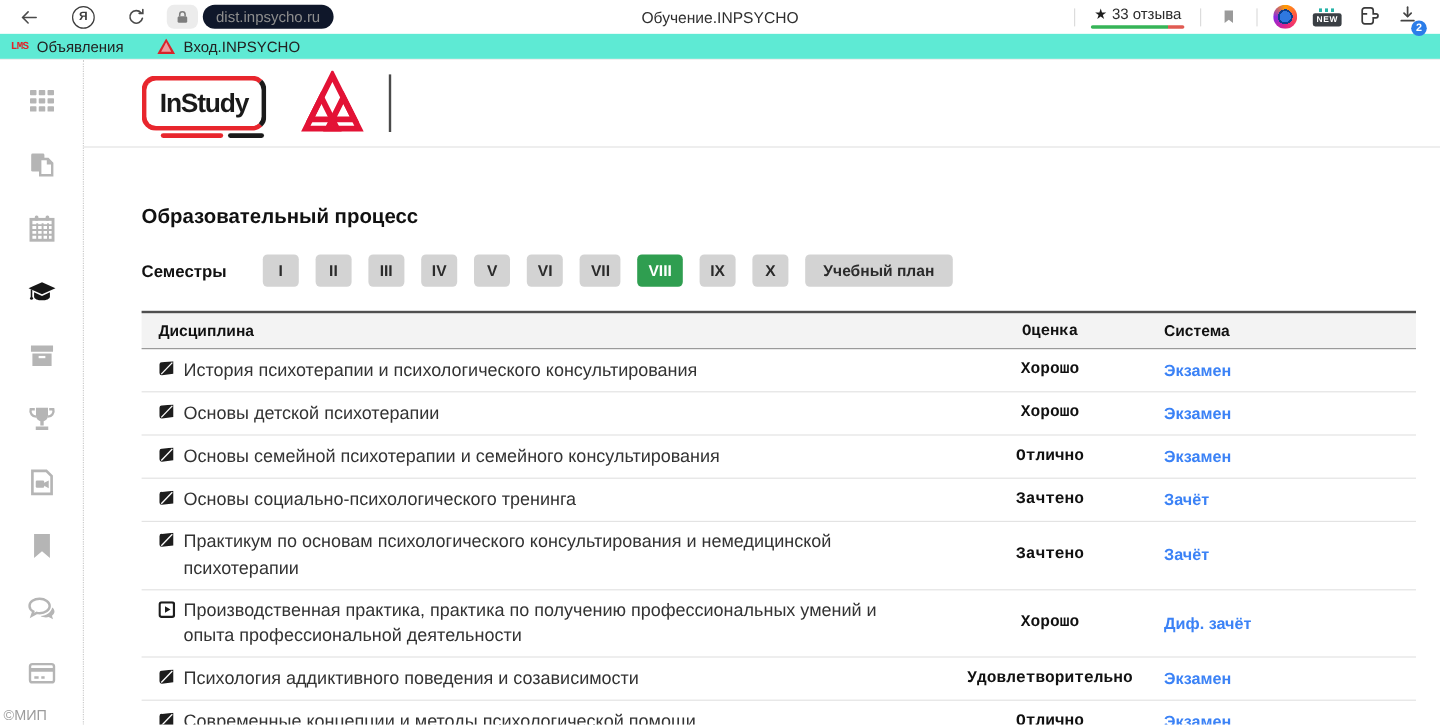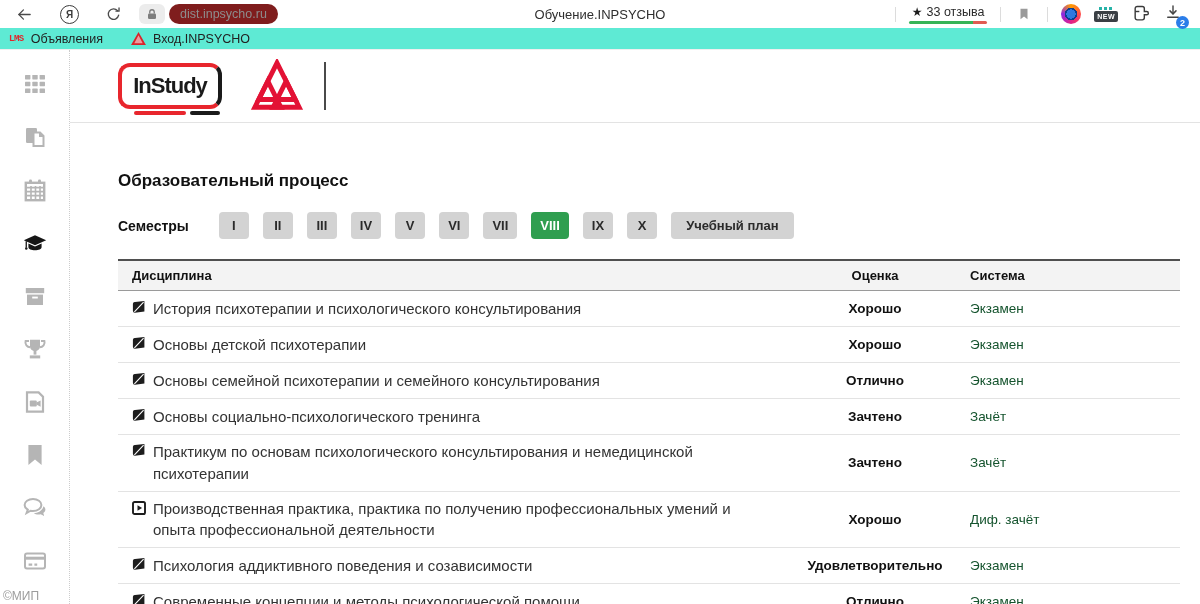--- a/index.html
+++ b/index.html
@@ -9,21 +9,21 @@
 
   
   .topbar { height:28px; display:flex; align-items:center; padding:0 8px; position:relative; background:#fff; }
   .nav-ico { width:20px; height:20px; display:flex; align-items:center; justify-content:center; cursor:pointer; }
   .nav-ico svg { width:17px; height:17px; }
   .back { margin-left:6px; }
   .profile-circle { width:19px; height:19px; border:1.6px solid #3c3c3c; border-radius:50%; display:flex; align-items:center; justify-content:center;
     font-size:10px; font-weight:bold; color:#3c3c3c; margin-left:26px; }
   .refresh { margin-left:24px; }
   .lock-pill { margin-left:16px; width:26px; height:20px; background:#ececec; border-radius:6px; display:flex; align-items:center; justify-content:center; }
-  .url-pill { margin-left:4px; height:20px; background:#7f1d1d; border-radius:10px; padding:0 11px; display:flex; align-items:center;
+  .url-pill { margin-left:4px; height:20px; background:#0f172a; border-radius:10px; padding:0 11px; display:flex; align-items:center;
     font-size:12.5px; color:#8d8d8d; }
   .tab-title { position:absolute; left:50%; transform:translateX(-50%); font-size:13px; color:#2f2f2f; white-space:nowrap; }
   .topbar-right { margin-left:auto; display:flex; align-items:center; gap:13px; }
   .vsep { width:1px; height:15px; background:#dcdcdc; }
   .reviews { display:flex; flex-direction:column; align-items:center; cursor:pointer; }
   .reviews-line { display:flex; align-items:center; gap:4px; font-size:12.5px; color:#2b2b2b; }
   .reviews-star { font-size:12px; color:#1d1d1d; }
   .reviews-bar { margin-top:2px; width:78px; height:3px; border-radius:2px;
     background:linear-gradient(to right,#36b457 0 82%, #e05b52 82%); }
   .flag-ico svg { width:14px; height:16px; }
@@ -91,28 +91,28 @@
     font-family:inherit; font-size:13px; font-weight:bold; color:#2b2b2b; display:flex; align-items:center; justify-content:center; cursor:pointer; }
   .sem-btn.active { background:#2f9e50; color:#fff; }
   .sem-btn.wide { padding:0 15px; }
 
   
   .table { margin-top:20px; width:1062px; }
   .thead { display:flex; align-items:center; height:32px; background:#f3f3f3;
     border-top:2px solid #4f4f4f; border-bottom:1px solid #9a9a9a; }
   .th { font-size:13px; font-weight:bold; color:#111; }
   .col-disc { flex:1 1 auto; padding-left:14px; }
-  .col-grade { flex:0 0 190px; text-align:center; }
+  .col-grade { flex:0 0 190px; text-align:center;font-family:Liberation Mono, monospace; }
   .col-sys { flex:0 0 210px; }
   .trow { display:flex; align-items:center; min-height:36px; border-bottom:1px solid #e3e3e3; cursor:pointer; }
   .disc { display:flex; align-items:flex-start; gap:7px; font-size:15px; color:#333; line-height:1.45; padding:6px 10px 6px 14px; }
   .row-icon { flex:0 0 auto; width:14px; height:14px; margin-top:3px; color:#1d1d1d; }
   .row-icon svg { width:14px; height:14px; display:block; }
   .grade { font-size:13.5px; font-weight:bold; color:#111; }
-  .sys { font-size:13.5px; color:#14532d; }
+  .sys { font-size:13.5px; color:#3b82f6;font-weight:bold; }
 </style>
 </head>
 <body>
 
 <div class="screen">
 
   <div class="topbar">
     <span class="nav-ico back">
       <svg viewBox="0 0 24 24" fill="none" stroke="#4a4a4a" stroke-width="1.8" stroke-linecap="round">
           <path d="M20 12H4.5"></path>

